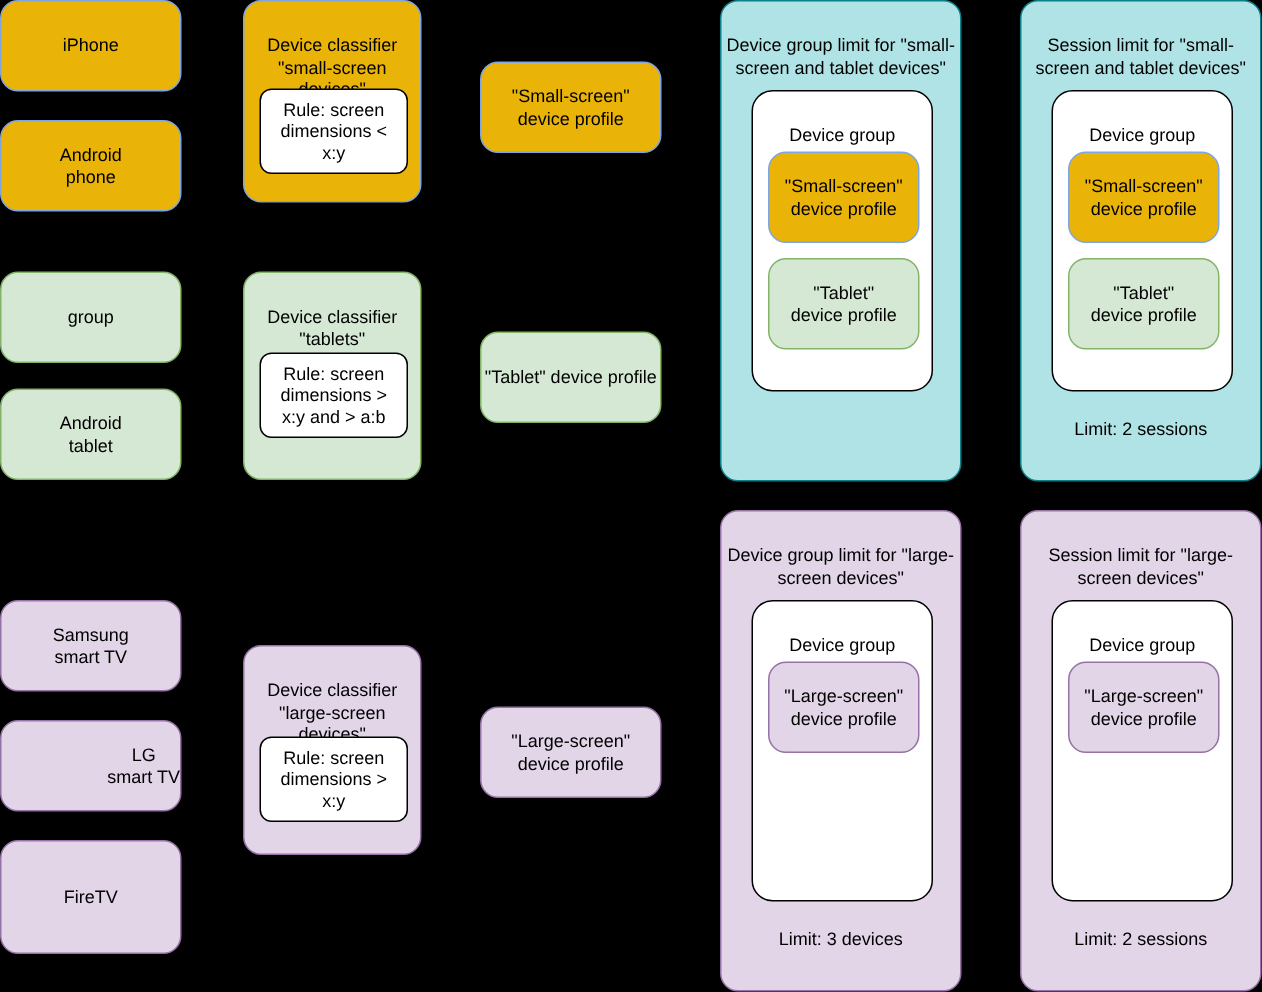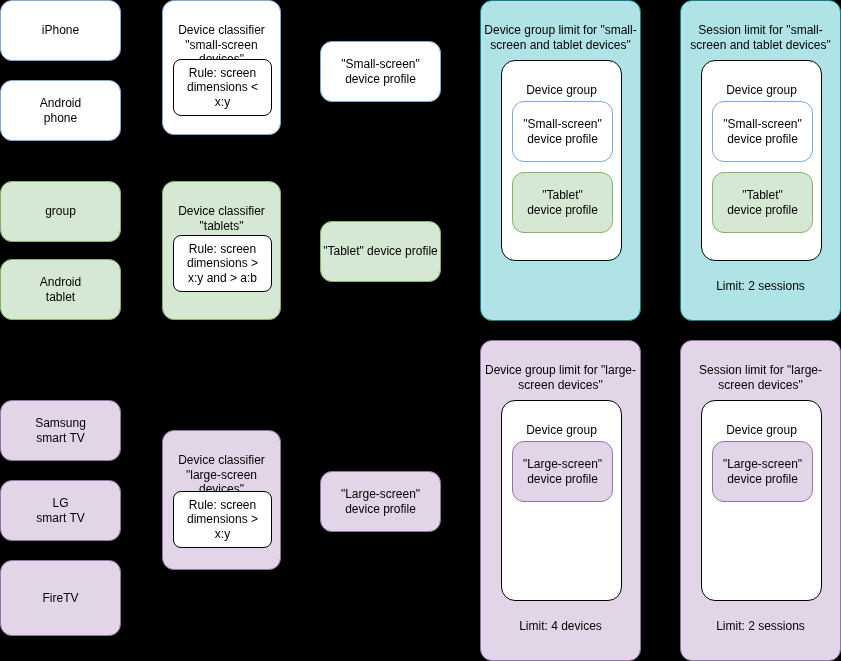--- a/index.html
+++ b/index.html
@@ -30,21 +30,21 @@
     justify-content: center;
     text-align: center;
     line-height: 1.18;
     color: #000000;
     font-size: 12px;
     border-radius: 12px;
     border: 1px solid #000;
     white-space: pre-line;
   }
   
-  .c-blue   { background: #ffffff; border-color: #7ea6e0; }
+  .c-blue   { background: #eab308; border-color: #7ea6e0; }
   .c-green  { background: #d5e8d4; border-color: #82b366; }
   .c-purple { background: #e1d5e7; border-color: #9673a6; }
   .c-teal   { background: #b0e3e6; border-color: #0e8088; }
   .c-white  { background: #ffffff; border-color: #000000; }
 
   
   .container {
     display: block;
     padding-top: 8px;
   }
@@ -97,21 +97,21 @@
   </div>
   <div class="node c-green" style="left:0px; top:259px; width:121px; height:61px;">
     <span>Android
 tablet</span>
   </div>
 
   <div class="node c-purple" style="left:0px; top:400px; width:121px; height:61px;">
     <span>Samsung
 smart TV</span>
   </div>
-  <div class="node c-purple" style="left:0px; top:480px; width:121px; height:61px;">
+  <div class="node c-purple" style="left:0px; top:480px; width:121px; height:61px;justify-content:flex-end;">
     <span>LG
 smart TV</span>
   </div>
   <div class="node c-purple" style="left:0px; top:560px; width:121px; height:76px;">
     <span>FireTV</span>
   </div>
 
   <div class="node c-blue container" style="left:162px; top:0px; width:119px; height:135px;">
     <span class="title">Device classifier
 "small-screen
@@ -202,21 +202,21 @@
   <div class="node c-purple container" style="left:480px; top:340px; width:161px; height:321px;">
     <span class="title">Device group limit for "large-
 screen devices"</span>
     <div class="node c-white container inner-abs" style="left:20px; top:59px; width:121px; height:201px; border-radius:14px;">
       <span class="title">Device group</span>
       <div class="node c-purple inner-abs" style="left:10px; top:40px; width:101px; height:61px;">
         <span>"Large-screen"
 device profile</span>
       </div>
     </div>
-    <span class="footer" style="top:278px;">Limit: 4 devices</span>
+    <span class="footer" style="top:278px;">Limit: 3 devices</span>
   </div>
 
   <div class="node c-purple container" style="left:680px; top:340px; width:161px; height:321px;">
     <span class="title">Session limit for "large-
 screen devices"</span>
     <div class="node c-white container inner-abs" style="left:20px; top:59px; width:121px; height:201px; border-radius:14px;">
       <span class="title">Device group</span>
       <div class="node c-purple inner-abs" style="left:10px; top:40px; width:101px; height:61px;">
         <span>"Large-screen"
 device profile</span>

